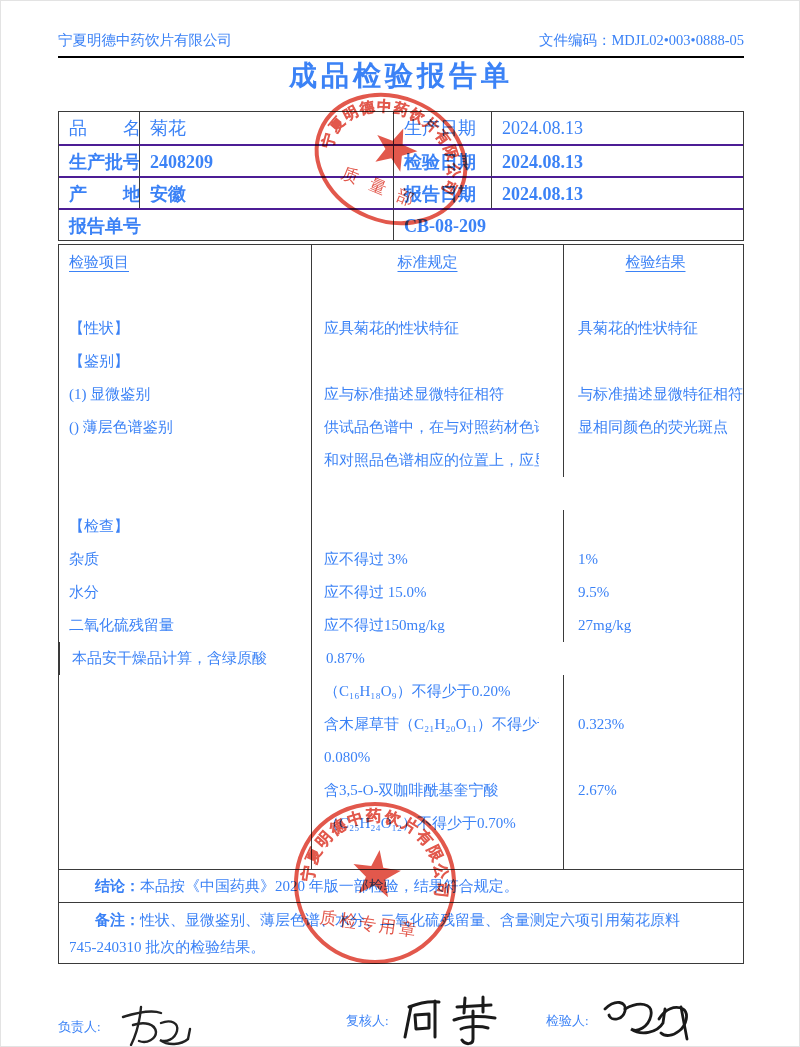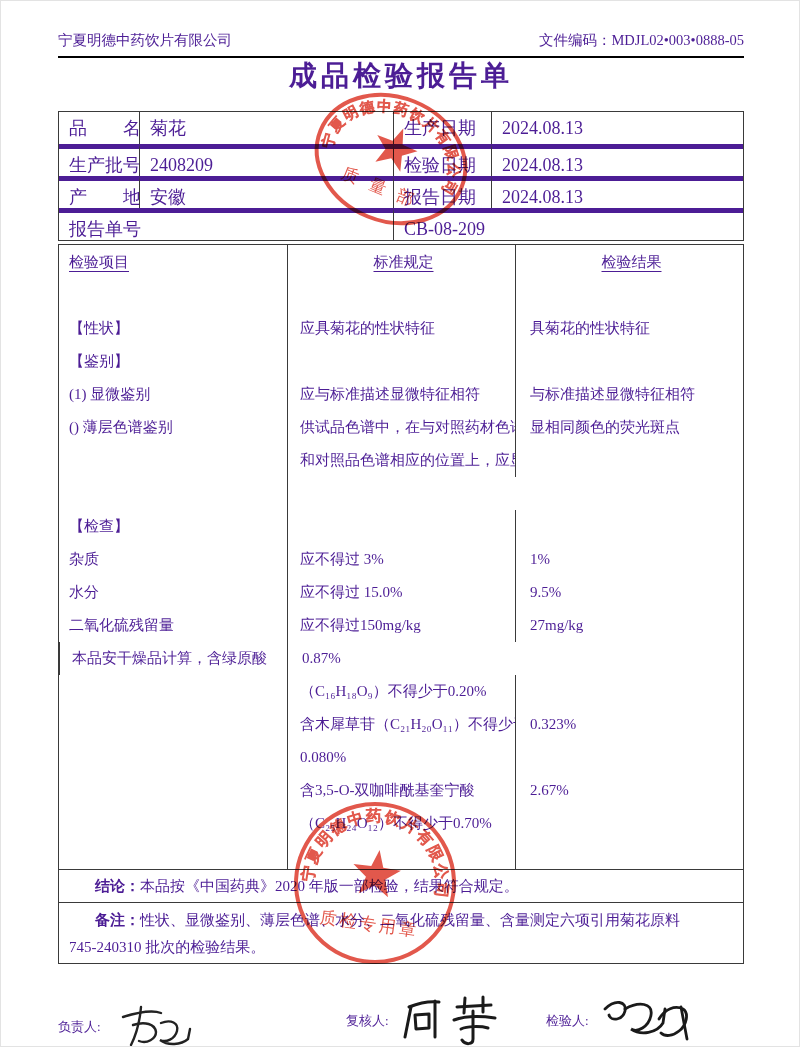--- a/index.html
+++ b/index.html
@@ -1,39 +1,39 @@
 <!DOCTYPE html>
 <html><head>
 <meta charset="utf-8">
 <style>
   html,body{margin:0;padding:0;background:#fff;}
   .page{position:relative;width:800px;height:1047px;background:#fff;overflow:hidden;
-        font-family:"Liberation Serif","DejaVu Serif",serif;color:#4c1d95;
+        font-family:"Liberation Serif","DejaVu Serif",serif;color:#3b82f6;
         border:1px solid #e3e3e3;box-sizing:border-box;}
   
   .hdr-row{position:absolute;left:57px;width:686px;top:30px;display:flex;
            justify-content:space-between;font-size:14.5px;}
   .hdr-rule{position:absolute;left:57px;width:686px;top:55px;height:2px;background:#000;}
   .doc-title{position:absolute;left:0;width:800px;top:56px;text-align:center;
              font-family:"Liberation Sans","DejaVu Sans",sans-serif;
              font-weight:bold;font-size:28px;letter-spacing:4px;}
   
   .itable{position:absolute;left:57px;top:110px;width:686px;
           border:1px solid #3a3a3a;box-sizing:border-box;
           display:grid;grid-template-columns:80px 254px 98px 252px;font-size:18px;}
   .itable .cell{height:32px;line-height:32px;padding-left:10px;box-sizing:border-box;
                 overflow:hidden;white-space:nowrap;}
   .itable .bl{border-left:1px solid #3a3a3a;}
-  .itable .bt{border-top:5px solid #4c1d95;}
+  .itable .bt{border-top:2px solid #4c1d95;font-weight:bold;}
   .span2{grid-column:span 2;}
   
   .main-block{position:absolute;left:57px;top:243px;width:686px;
               border:1px solid #3a3a3a;box-sizing:border-box;font-size:15px;}
   .mt-lines{display:flex;flex-direction:column;height:624px;}
-  .line{display:flex;height:33px;flex:0 0 auto;}
+  .line{display:flex;height:33px;flex:0 0 auto;gap:24px;}
   .line.hline{height:34px;}
   .line.filler{flex:1 1 auto;height:auto;}
   .c1{width:228px;box-sizing:border-box;padding-left:10px;line-height:33px;white-space:nowrap;overflow:hidden;}
   .c2{width:228px;box-sizing:border-box;padding-left:12px;border-left:1px solid #3a3a3a;line-height:33px;white-space:nowrap;overflow:hidden;}
   .c3{flex:1;box-sizing:border-box;padding-left:14px;border-left:1px solid #3a3a3a;line-height:33px;white-space:nowrap;overflow:hidden;}
   .hline .c1{line-height:34px;}
   .hline .c2,.hline .c3{text-align:center;padding-left:4px;line-height:34px;}
   .uline{text-decoration:underline;text-underline-offset:4px;}
   .concl-row{border-top:1px solid #3a3a3a;height:32px;line-height:32px;
              padding-left:36px;white-space:nowrap;overflow:hidden;}

